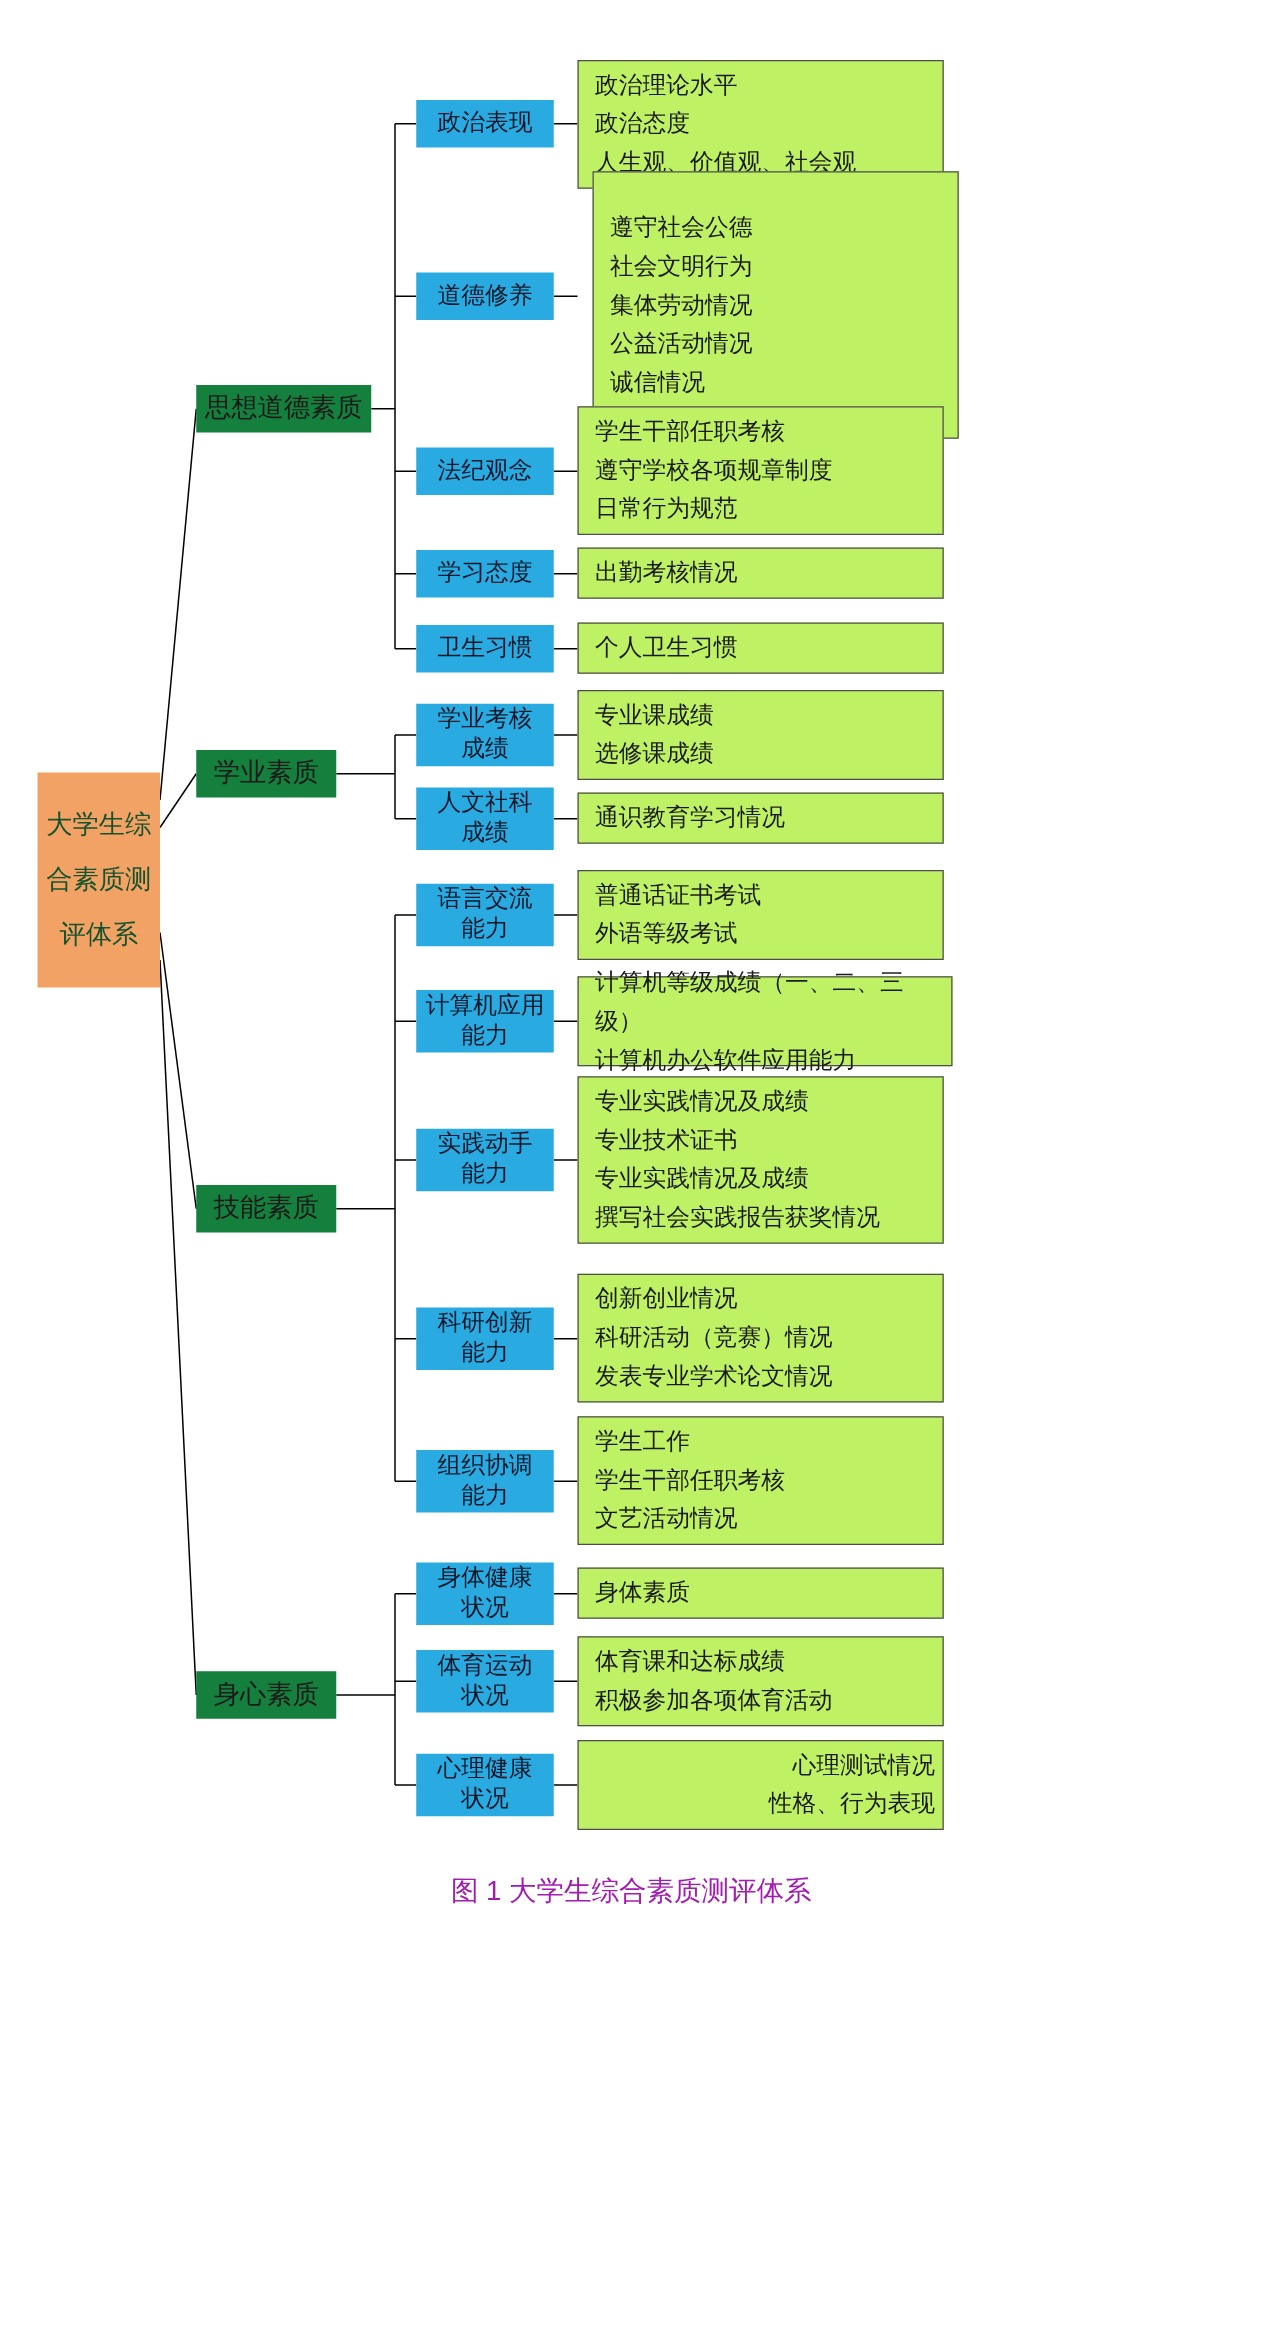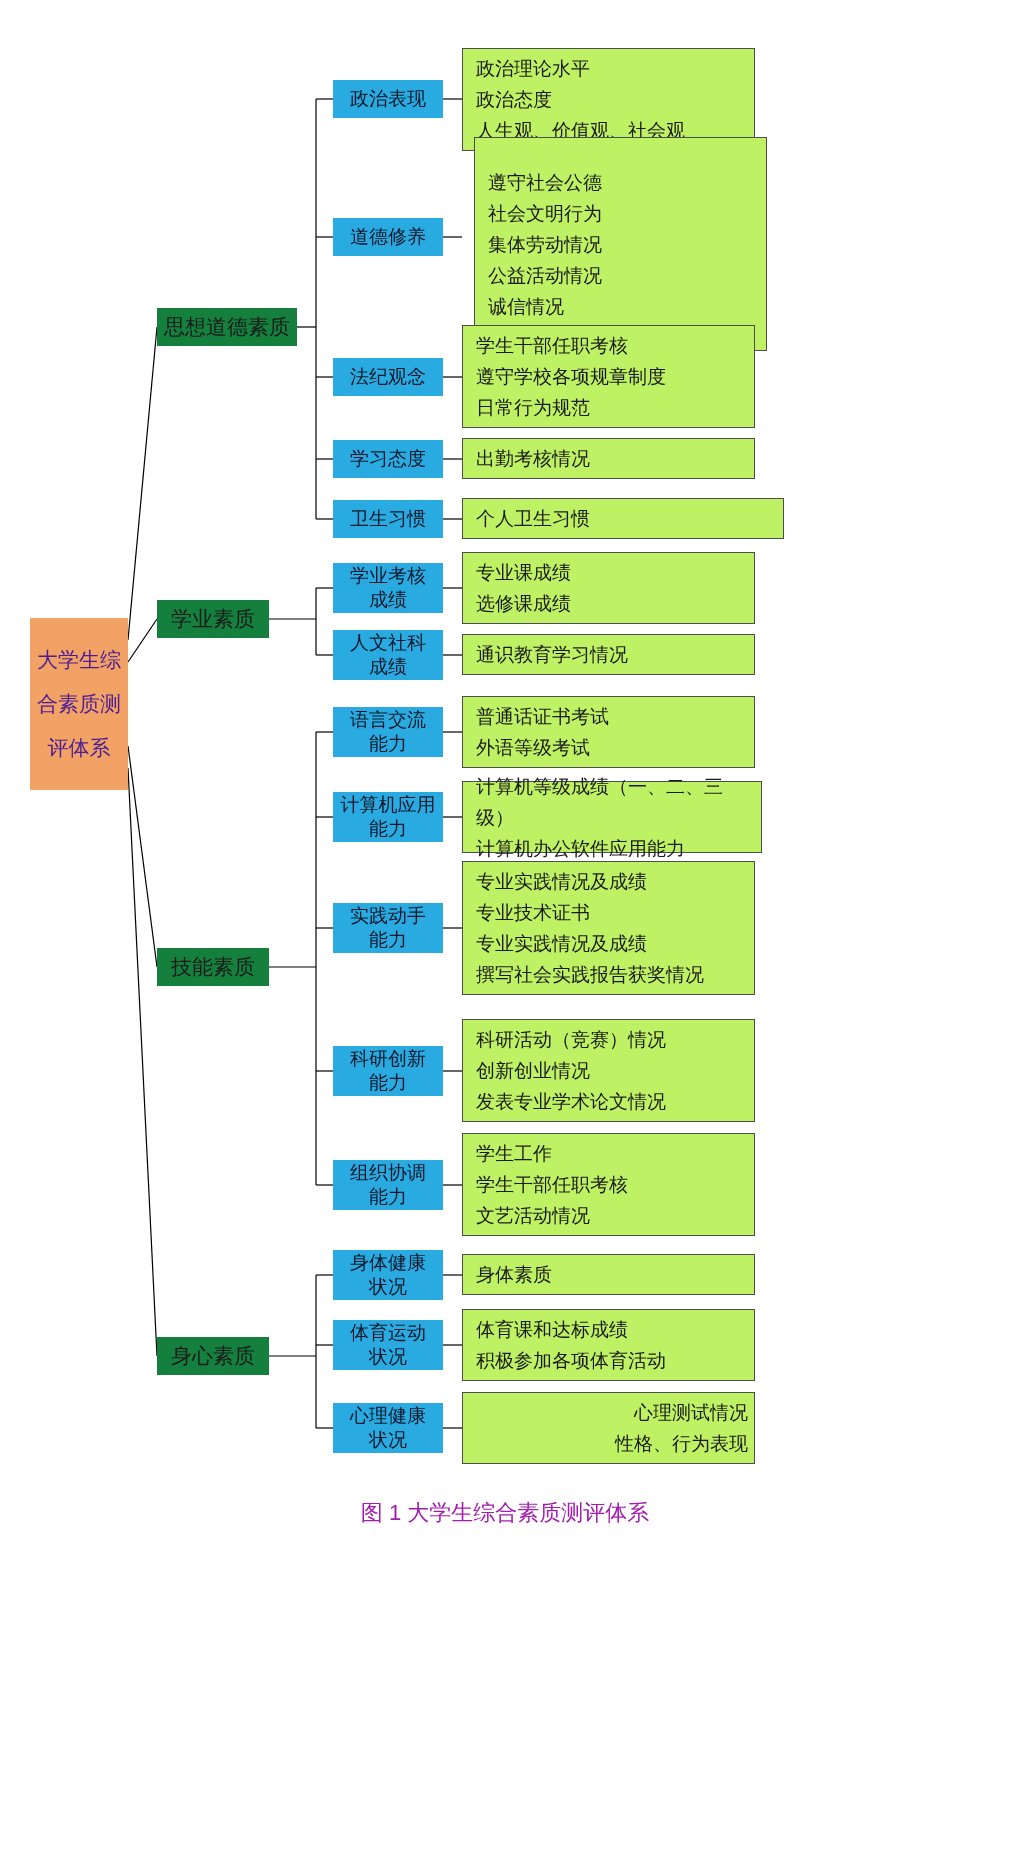--- a/index.html
+++ b/index.html
@@ -28,21 +28,21 @@
     align-items: center;
     justify-content: center;
     text-align: center;
   }
   .box span {
     white-space: pre-line;
     display: block;
   }
   .root {
     background: #F2A264;
-    color: #4c1d95;
+    color: #14532d;
     font-size: 21px;
     line-height: 44px;
   }
   .branch {
     background: #15803d;
     color: #1a1a1a;
     font-size: 21px;
     line-height: 24px;
   }
   .node {
@@ -180,21 +180,21 @@
     <div>诚信情况</div>
   </div>
   <div class="detail" style="left:462px; top:325px; width:293px; height:103px;">
     <div>学生干部任职考核</div>
     <div>遵守学校各项规章制度</div>
     <div>日常行为规范</div>
   </div>
   <div class="detail" style="left:462px; top:438px; width:293px; height:41px;">
     <div>出勤考核情况</div>
   </div>
-  <div class="detail" style="left:462px; top:498px; width:322px; height:41px;">
+  <div class="detail" style="left:462px; top:498px; width:293px; height:41px;">
     <div>个人卫生习惯</div>
   </div>
 
   <div class="box node" style="left:333px; top:563px; width:110px; height:50px;">
     <span>学业考核
 成绩</span>
   </div>
   <div class="box node" style="left:333px; top:630px; width:110px; height:50px;">
     <span>人文社科
 成绩</span>
@@ -237,22 +237,22 @@
     <div>计算机等级成绩（一、二、三级）</div>
     <div>计算机办公软件应用能力</div>
   </div>
   <div class="detail" style="left:462px; top:861px; width:293px; height:134px;">
     <div>专业实践情况及成绩</div>
     <div>专业技术证书</div>
     <div>专业实践情况及成绩</div>
     <div>撰写社会实践报告获奖情况</div>
   </div>
   <div class="detail" style="left:462px; top:1019px; width:293px; height:103px;">
+    <div>创新创业情况</div>
     <div>科研活动（竞赛）情况</div>
-    <div>创新创业情况</div>
     <div>发表专业学术论文情况</div>
   </div>
   <div class="detail" style="left:462px; top:1133px; width:293px; height:103px;">
     <div>学生工作</div>
     <div>学生干部任职考核</div>
     <div>文艺活动情况</div>
   </div>
 
   <div class="box node" style="left:333px; top:1250px; width:110px; height:50px;">
     <span>身体健康

